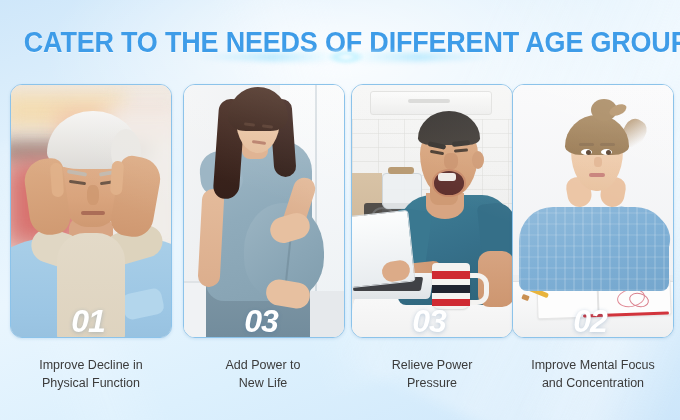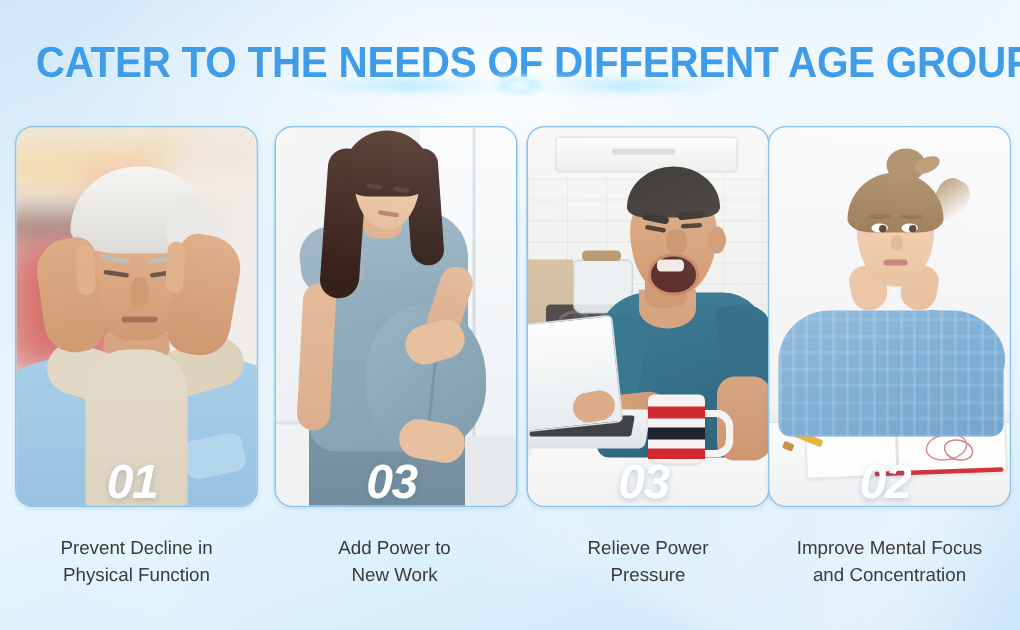--- a/index.html
+++ b/index.html
@@ -451,23 +451,23 @@
           <div class="s4-mouth"></div>
       </div>
       <div class="glare"></div>
     </div>
 
     <div class="num num-1">01</div>
     <div class="num num-2">03</div>
     <div class="num num-3">03</div>
     <div class="num num-4">02</div>
 
-    <div class="caption cap-1">Prevent Decline in
+    <div class="caption cap-1">Improve Decline in
 Physical Function</div>
     <div class="caption cap-2">Add Power to
-New Work</div>
+New Life</div>
     <div class="caption cap-3">Relieve Power
 Pressure</div>
     <div class="caption cap-4">Improve Mental Focus
 and Concentration</div>
 
   </div>
 </div>
 
 </body></html>

